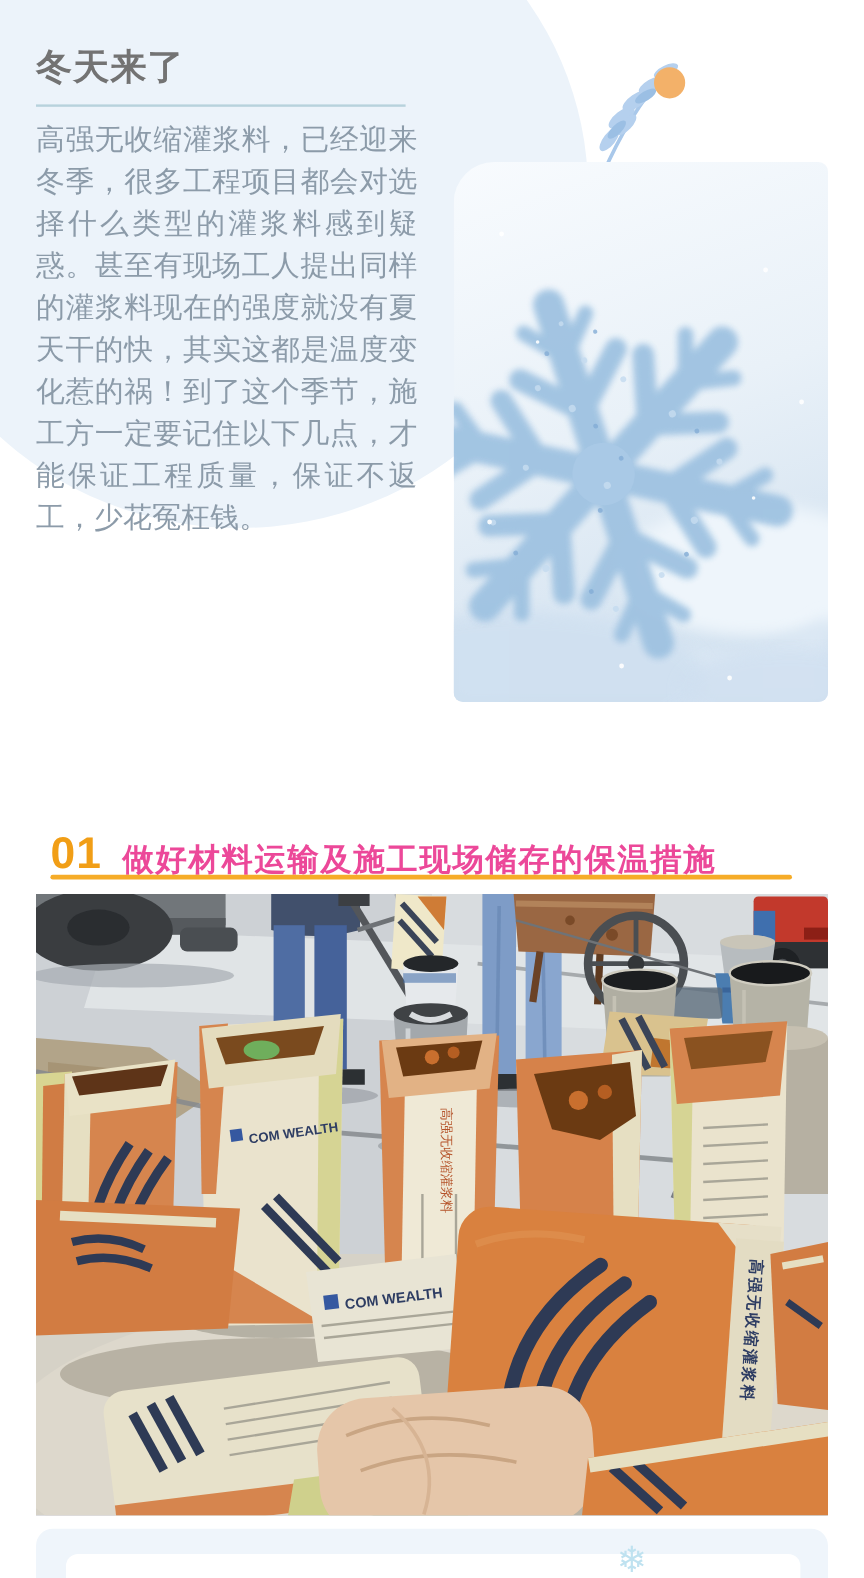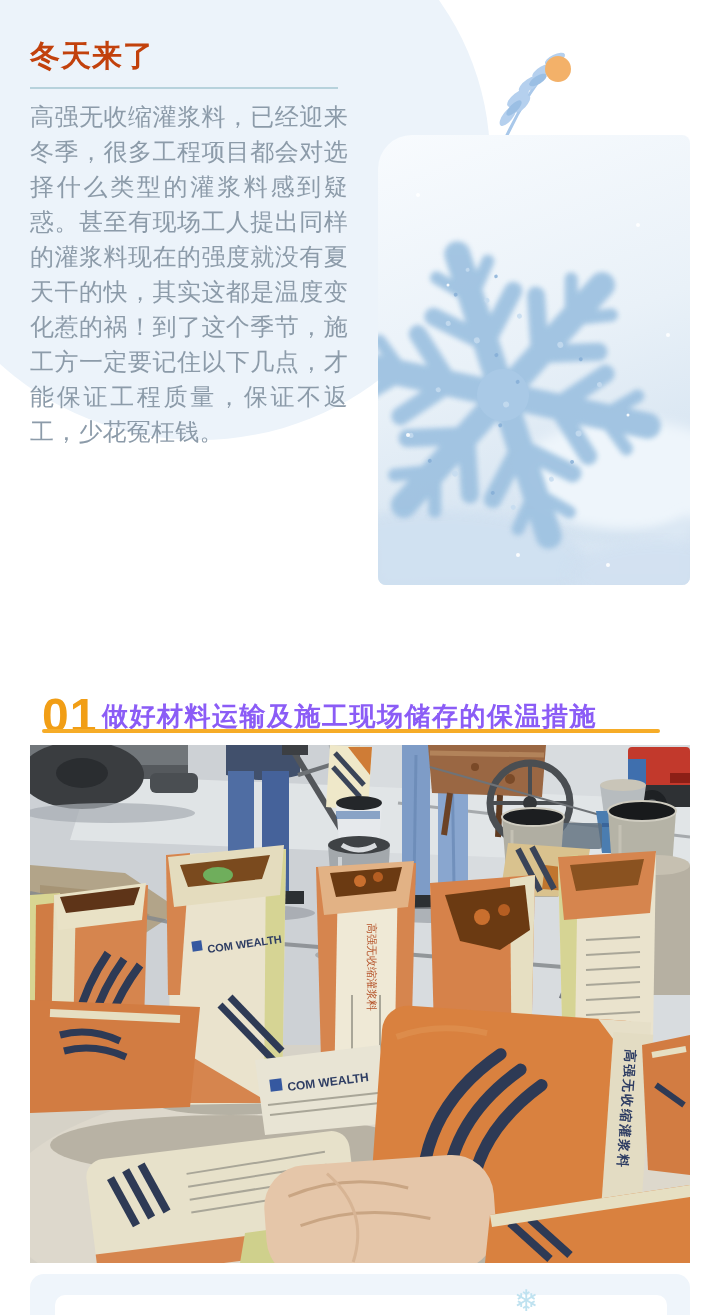--- a/index.html
+++ b/index.html
@@ -2,32 +2,32 @@
 <html><head>
 <meta charset="utf-8">
 <style>
   html,body{margin:0;padding:0;background:#ffffff;}
   .page{position:relative;width:720px;height:1315px;background:#ffffff;overflow:hidden;
         font-family:"Liberation Sans","DejaVu Sans",sans-serif;}
   
   .blob{position:absolute;left:-92px;top:-122px;width:582px;height:562px;border-radius:50%;
         background:#ECF3FA;}
   .intro-title{position:absolute;left:30px;top:36px;margin:0;font-size:30px;font-weight:bold;
-        color:#c2410c;letter-spacing:1px;}
+        color:#737373;letter-spacing:1px;}
   .title-divider{position:absolute;left:30px;top:87px;width:308px;height:2px;background:#B7D2DC;}
   .intro-para{position:absolute;left:30px;top:99px;width:318px;margin:0;font-size:24px;
         line-height:35px;color:#8C9BA9;text-align:justify;letter-spacing:0.2px;}
   .leaf-wrap{position:absolute;left:488px;top:40px;width:90px;height:110px;}
   .snow-photo{position:absolute;left:378px;top:135px;width:312px;height:450px;
         border-radius:34px 8px 8px 8px;overflow:hidden;}
   
-  .sec-num{position:absolute;left:42px;top:692px;font-size:48px;font-weight:800;line-height:1;
+  .sec-num{position:absolute;left:42px;top:692px;font-size:37px;font-weight:800;line-height:1;
         color:#F19E16;letter-spacing:1px;}
   .sec-title{position:absolute;left:102px;top:699px;font-size:26px;font-weight:bold;
-        color:#8b5cf6;letter-spacing:1.5px;}
+        color:#ec4899;letter-spacing:1.5px;}
   .sec-rule{position:absolute;left:42px;top:729px;width:618px;height:4px;background:#F6AC28;
         border-radius:2px;}
   .cons-photo{position:absolute;left:30px;top:745px;width:660px;height:518px;overflow:hidden;
         background:#cdd1d5;}
   
   .bottom-panel{position:absolute;left:30px;top:1274px;width:660px;height:41px;
         background:#EFF5FB;border-radius:14px 14px 0 0;}
   .bottom-card{position:absolute;left:25px;top:21px;width:612px;height:20px;background:#ffffff;
         border-radius:10px 10px 0 0;}
   .mini-flake{position:absolute;left:484px;top:12px;font-size:30px;line-height:1;color:#BFE2F0;

